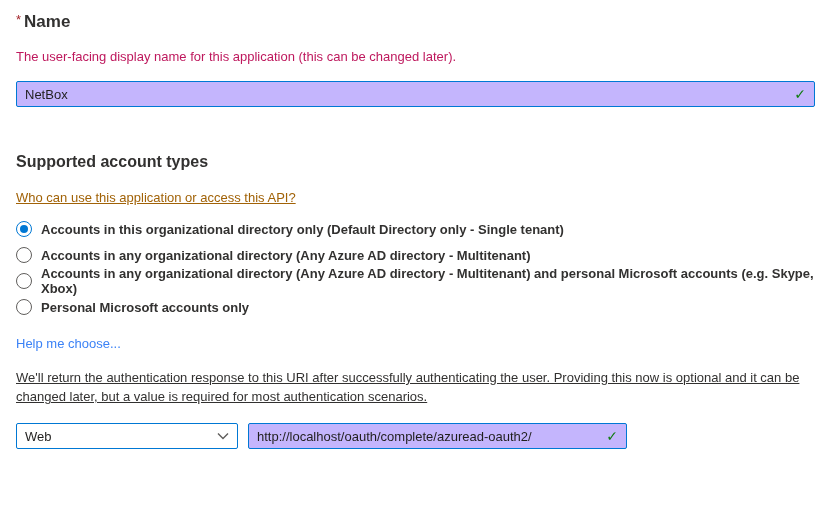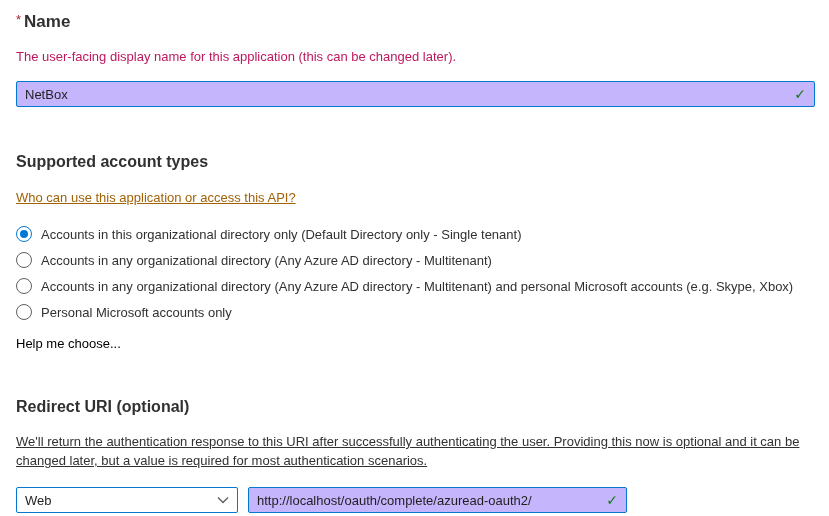--- a/index.html
+++ b/index.html
@@ -26,37 +26,37 @@
   }
   .valid-check {
     position: absolute; right: 9px; top: 50%; transform: translateY(-50%);
     color: #107c10; font-size: 14px; line-height: 1; pointer-events: none;
   }
 
   .section-title { font-size: 16px; font-weight: 600; color: #323130; margin-top: 46px; }
   .question { font-size: 13px; color: #a16207; margin-top: 19px; text-decoration: underline; }
 
   .radio-group { margin-top: 11px; }
-  .radio-row { display: flex; align-items: flex-end; height: 26px; cursor: pointer; }
+  .radio-row { display: flex; align-items: center; height: 26px; cursor: pointer; font-weight: bold; }
   .radio-circle {
     width: 16px; height: 16px; box-sizing: border-box; flex: 0 0 16px;
     border: 1px solid #605e5c; border-radius: 50%;
     margin-right: 9px; position: relative; background: #ffffff;
   }
   .radio-row.selected .radio-circle { border-color: #0078d4; }
   .radio-row.selected .radio-circle::after {
     content: ""; position: absolute; left: 50%; top: 50%;
     width: 8px; height: 8px; border-radius: 50%; background: #0078d4;
     transform: translate(-50%, -50%);
   }
   .radio-label { font-size: 13px; color: #323130; }
 
   .help-link {
     display: inline-block; margin-top: 16px;
-    color: #000000; font-size: 13px; text-decoration: none; cursor: pointer;
+    color: #3b82f6; font-size: 13px; text-decoration: none; cursor: pointer;
   }
 
   .redirect-desc { font-size: 13px; color: #323130; margin-top: 16px; line-height: 19px; max-width: 798px; text-decoration: underline; }
 
   .uri-row { display: flex; gap: 10px; margin-top: 17px; }
   .dropdown {
     width: 222px; height: 26px; box-sizing: border-box;
     border: 1px solid #0078d4; border-radius: 2px; background: #ffffff;
     display: flex; align-items: center; justify-content: space-between;
     padding: 0 8px; font-size: 13px; color: #201f1e; cursor: pointer;
@@ -98,21 +98,20 @@
     </div>
     <div class="radio-row">
       <span class="radio-circle"></span>
       <span class="radio-label">Personal Microsoft accounts only</span>
     </div>
   </div>
 
   <a class="help-link">Help me choose...</a>
 
   
-  <div class="section-title">Redirect URI (optional)</div>
   <div class="redirect-desc">We'll return the authentication response to this URI after successfully authenticating the user. Providing this now is optional and it can be changed later, but a value is required for most authentication scenarios.</div>
 
   <div class="uri-row">
     <div class="dropdown">
       <span>Web</span>
       <span class="chevron-down">
         <svg width="12" height="8" viewBox="0 0 12 8">
             <polyline points="1,1.5 6,6.5 11,1.5" fill="none" stroke="#605e5c" stroke-width="1.4"></polyline>
           </svg>
       </span>

